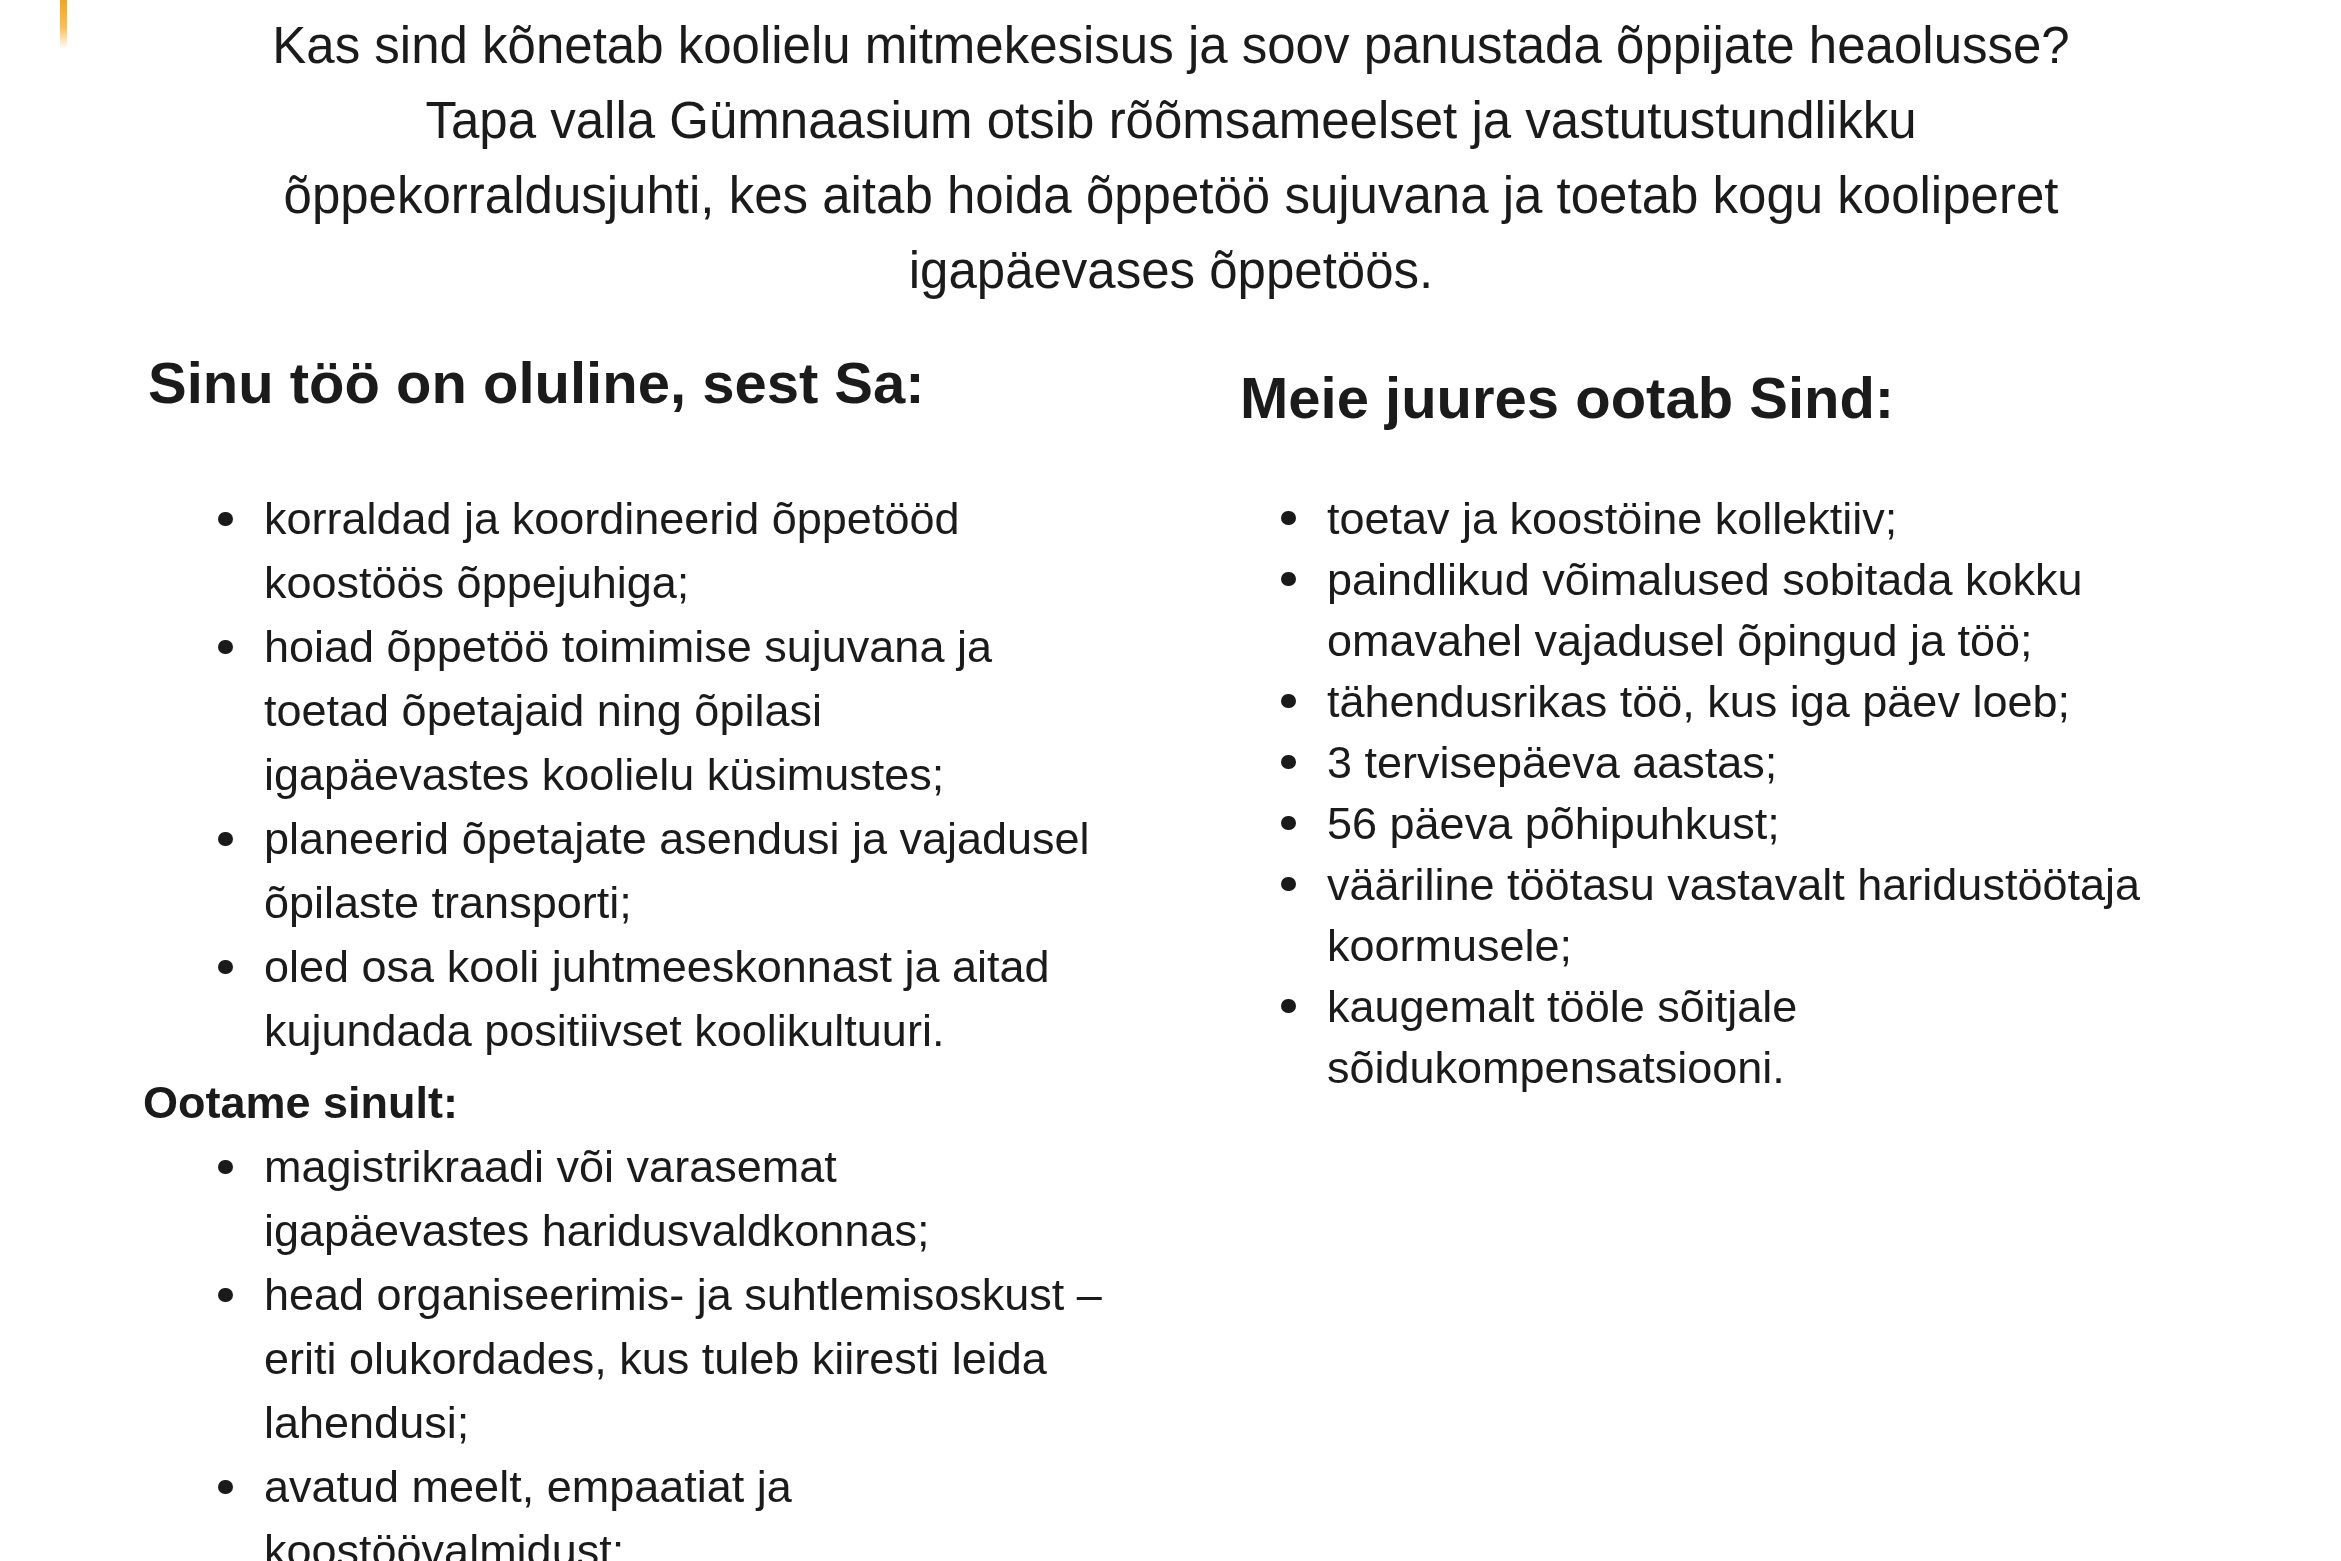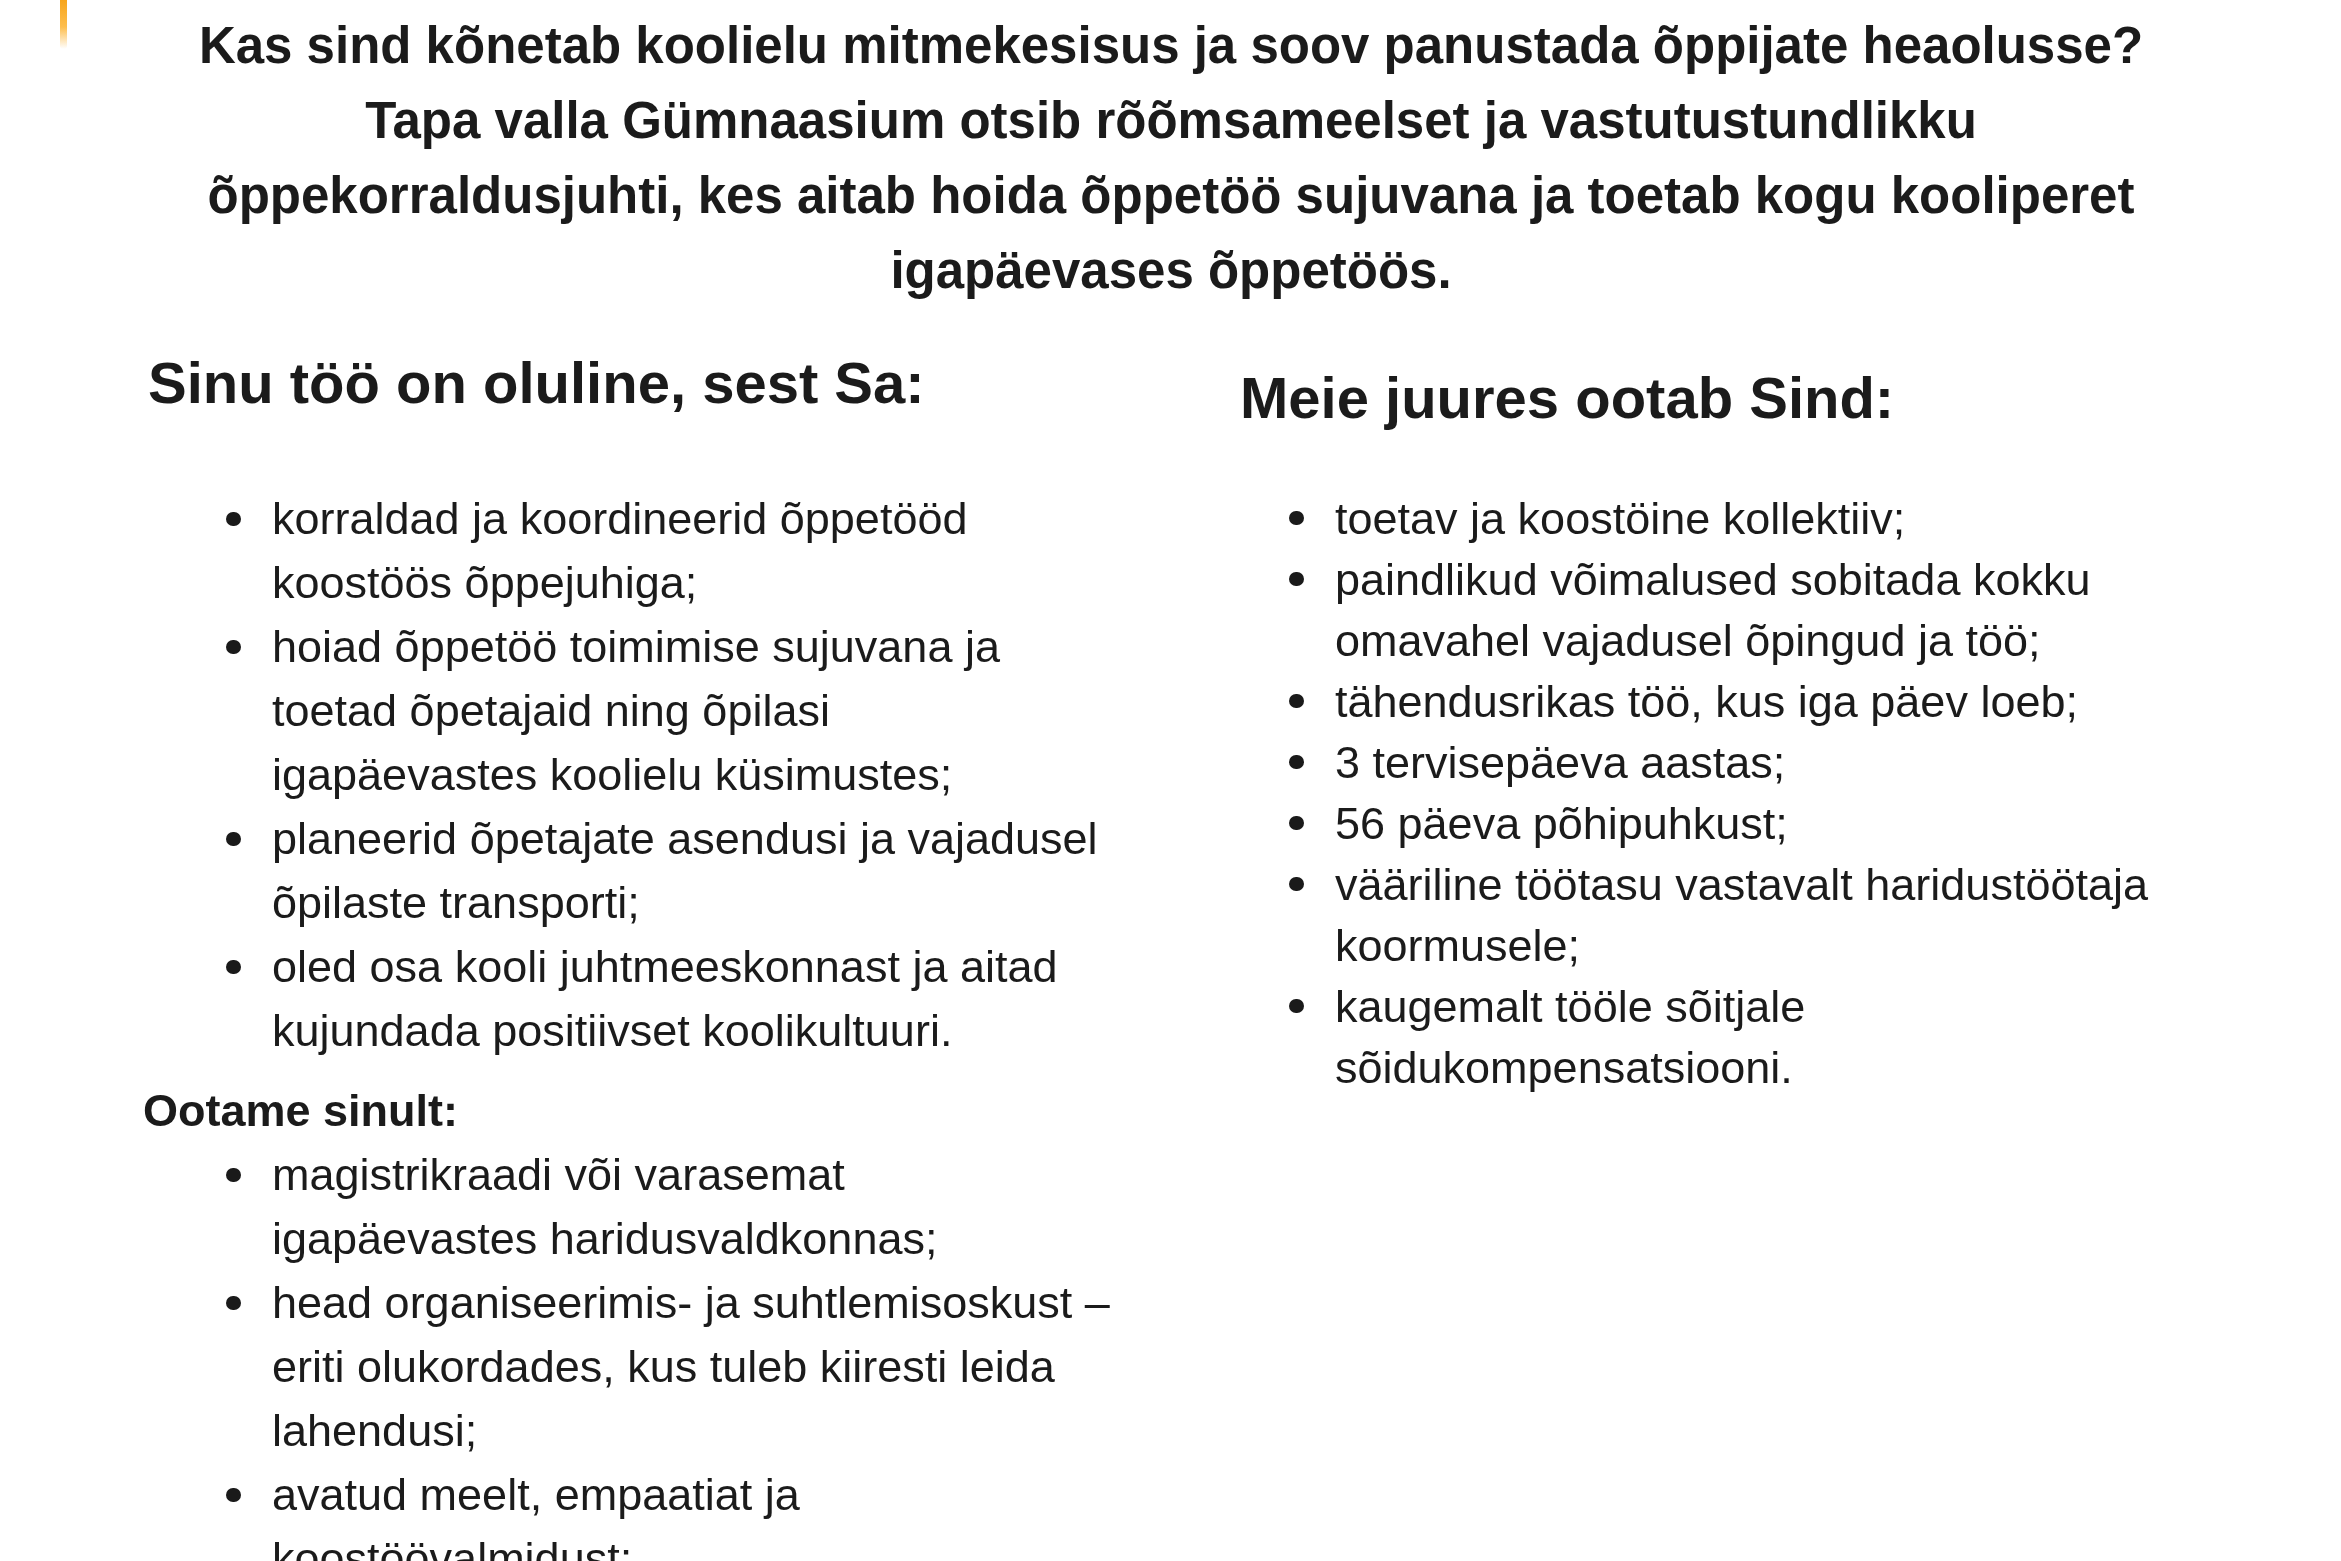--- a/index.html
+++ b/index.html
@@ -18,39 +18,39 @@
     width: 7.2px; height: 49px;
     background: linear-gradient(180deg, #f7a51b 0%, #fdbe4e 55%, rgba(253,190,78,0) 100%);
     border-radius: 0 0 3.6px 3.6px;
   }
 
   
   .headline {
     position: absolute; top: 7.8px; left: 0;
     width: 100%;
     text-align: center;
-    font-size: 51px; font-weight: 700;
+    font-size: 51px; font-weight: 400;
     line-height: 75px;
   }
   .headline .hl-line { white-space: nowrap; }
 
   
   .col { position: absolute; }
   .col-left  { left: 143px;  top: 343px; width: 1036px; }
   .col-right { left: 1235px; top: 358px; width: 1036px; }
 
   .col h2 {
     margin: 5px;
     font-size: 58px; font-weight: 700;
     line-height: 1.2;
   }
 
   ul.bullets {
     list-style: none;
-    margin: 16px; padding: 0 0 0 113px;
+    margin: 8px; padding: 0 0 0 113px;
   }
   .col-left  ul.bullets { margin-top: 69px; }
   .col-right ul.bullets { margin-top: 55px; padding-left: 84px; }
   .col-left  ul.bullets.second { margin-top: 0; }
 
   ul.bullets li {
     position: relative;
     font-size: 45px;
     line-height: 64px;
   }

